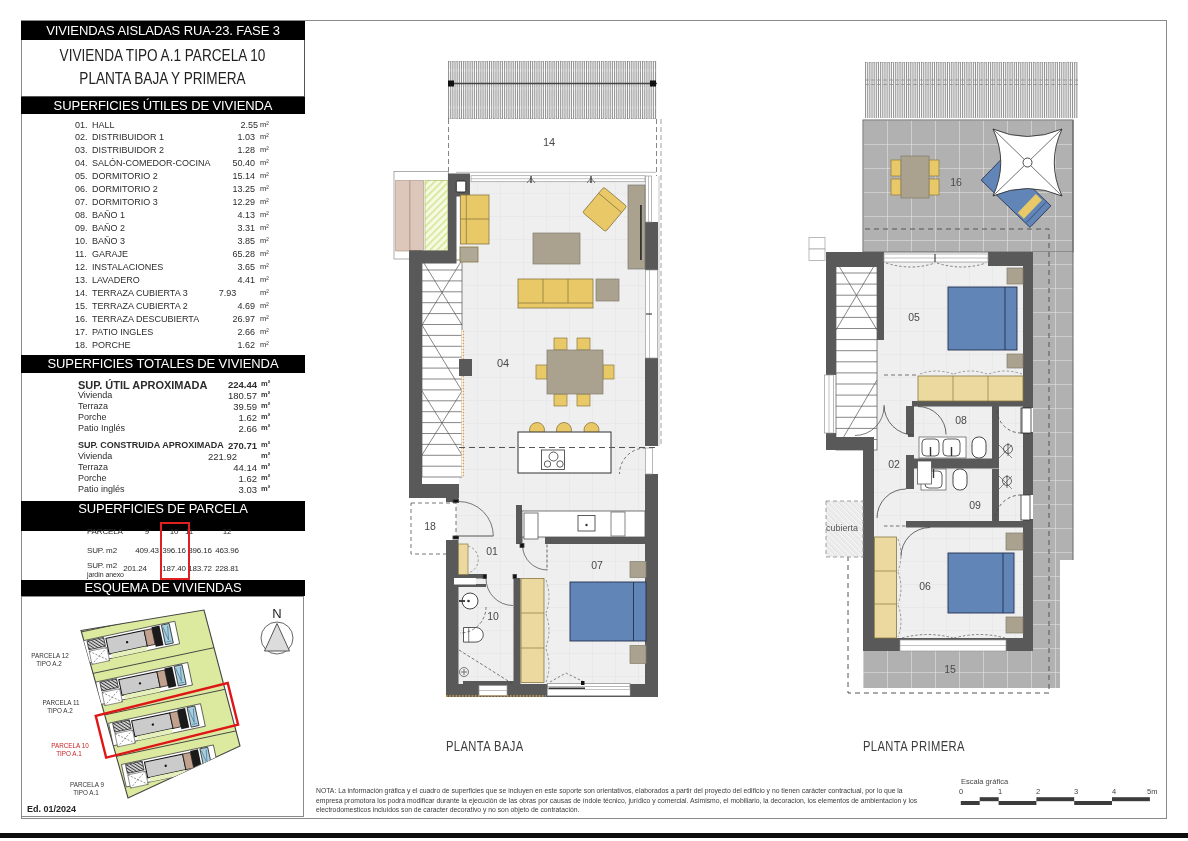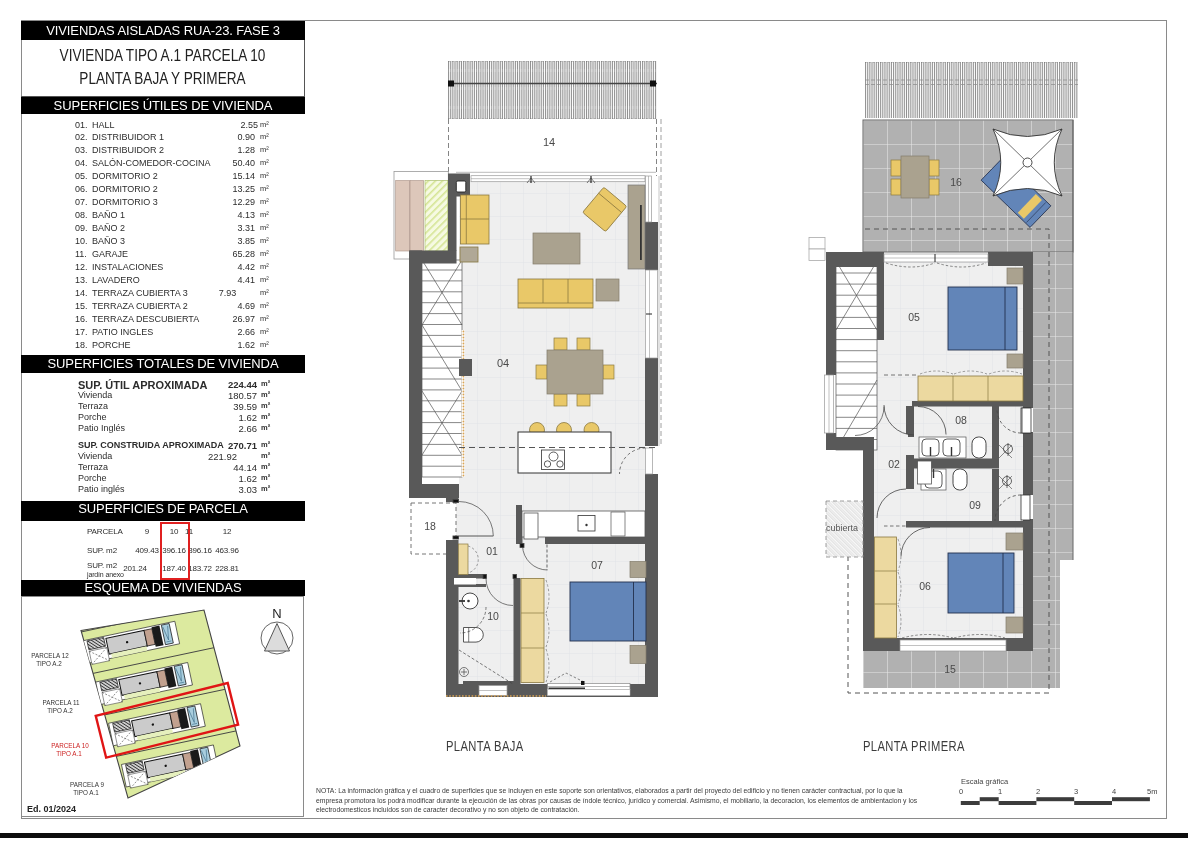--- a/index.html
+++ b/index.html
@@ -29,21 +29,21 @@
 <div class="abs" style="left:21px;top:115px;width:284px;font-size:9px;color:#2c2c2c;">
 <div style="position:absolute;left:54px;top:4.5px;width:230px;">
       <span style="position:absolute;left:0">01.</span>
       <span style="position:absolute;left:17px;white-space:nowrap">HALL</span>
       <span style="position:absolute;left:128px;width:55px;text-align:right">2.55</span>
       <span style="position:absolute;left:185px;font-size:7.5px">m²</span>
     </div>
 <div style="position:absolute;left:54px;top:17.4px;width:230px;">
       <span style="position:absolute;left:0">02.</span>
       <span style="position:absolute;left:17px;white-space:nowrap">DISTRIBUIDOR 1</span>
-      <span style="position:absolute;left:125px;width:55px;text-align:right">0.90</span>
+      <span style="position:absolute;left:125px;width:55px;text-align:right">1.03</span>
       <span style="position:absolute;left:185px;font-size:7.5px">m²</span>
     </div>
 <div style="position:absolute;left:54px;top:30.4px;width:230px;">
       <span style="position:absolute;left:0">03.</span>
       <span style="position:absolute;left:17px;white-space:nowrap">DISTRIBUIDOR 2</span>
       <span style="position:absolute;left:125px;width:55px;text-align:right">1.28</span>
       <span style="position:absolute;left:185px;font-size:7.5px">m²</span>
     </div>
 <div style="position:absolute;left:54px;top:43.3px;width:230px;">
       <span style="position:absolute;left:0">04.</span>
@@ -89,21 +89,21 @@
     </div>
 <div style="position:absolute;left:54px;top:134.0px;width:230px;">
       <span style="position:absolute;left:0">11.</span>
       <span style="position:absolute;left:17px;white-space:nowrap">GARAJE</span>
       <span style="position:absolute;left:125px;width:55px;text-align:right">65.28</span>
       <span style="position:absolute;left:185px;font-size:7.5px">m²</span>
     </div>
 <div style="position:absolute;left:54px;top:146.9px;width:230px;">
       <span style="position:absolute;left:0">12.</span>
       <span style="position:absolute;left:17px;white-space:nowrap">INSTALACIONES</span>
-      <span style="position:absolute;left:125px;width:55px;text-align:right">4.42</span>
+      <span style="position:absolute;left:125px;width:55px;text-align:right">3.65</span>
       <span style="position:absolute;left:185px;font-size:7.5px">m²</span>
     </div>
 <div style="position:absolute;left:54px;top:159.9px;width:230px;">
       <span style="position:absolute;left:0">13.</span>
       <span style="position:absolute;left:17px;white-space:nowrap">LAVADERO</span>
       <span style="position:absolute;left:125px;width:55px;text-align:right">4.41</span>
       <span style="position:absolute;left:185px;font-size:7.5px">m²</span>
     </div>
 <div style="position:absolute;left:54px;top:172.8px;width:230px;">
       <span style="position:absolute;left:0">14.</span>
@@ -185,21 +185,21 @@
       <span style="position:absolute;left:122px;width:57px;text-align:right">1.62</span>
       <span style="position:absolute;left:183px;font-size:7.5px;font-weight:bold">m²</span>
     </div>
 <div style="position:absolute;left:57px;top:111.4px;width:230px;font-weight:normal;">
       <span style="position:absolute;left:0;white-space:nowrap;font-size:9px">Patio inglés</span>
       <span style="position:absolute;left:122px;width:57px;text-align:right">3.03</span>
       <span style="position:absolute;left:183px;font-size:7.5px;font-weight:bold">m²</span>
     </div>
 </div>
 
-<div class="bar" style="top:501px;height:20px;line-height:16px;">SUPERFICIES DE PARCELA</div>
+<div class="bar" style="top:501px;height:30px;line-height:16px;">SUPERFICIES DE PARCELA</div>
 
 <div class="abs" style="left:21px;top:517px;width:284px;font-size:8px;letter-spacing:-0.15px;color:#2c2c2c;">
 <div style="position:absolute;left:66px;top:10px;">PARCELA</div>
 <div style="position:absolute;left:111px;top:10px;width:30px;text-align:center;">9</div>
 <div style="position:absolute;left:138px;top:10px;width:30px;text-align:center;">10</div>
 <div style="position:absolute;left:164px;top:10px;width:30px;">11</div>
 <div style="position:absolute;left:191px;top:10px;width:30px;text-align:center;">12</div>
 <div style="position:absolute;left:66px;top:29px;">SUP. m2</div>
 <div style="position:absolute;left:111px;top:29px;width:30px;text-align:center;">409.43</div>
 <div style="position:absolute;left:138px;top:29px;width:30px;text-align:center;">396.16</div>

